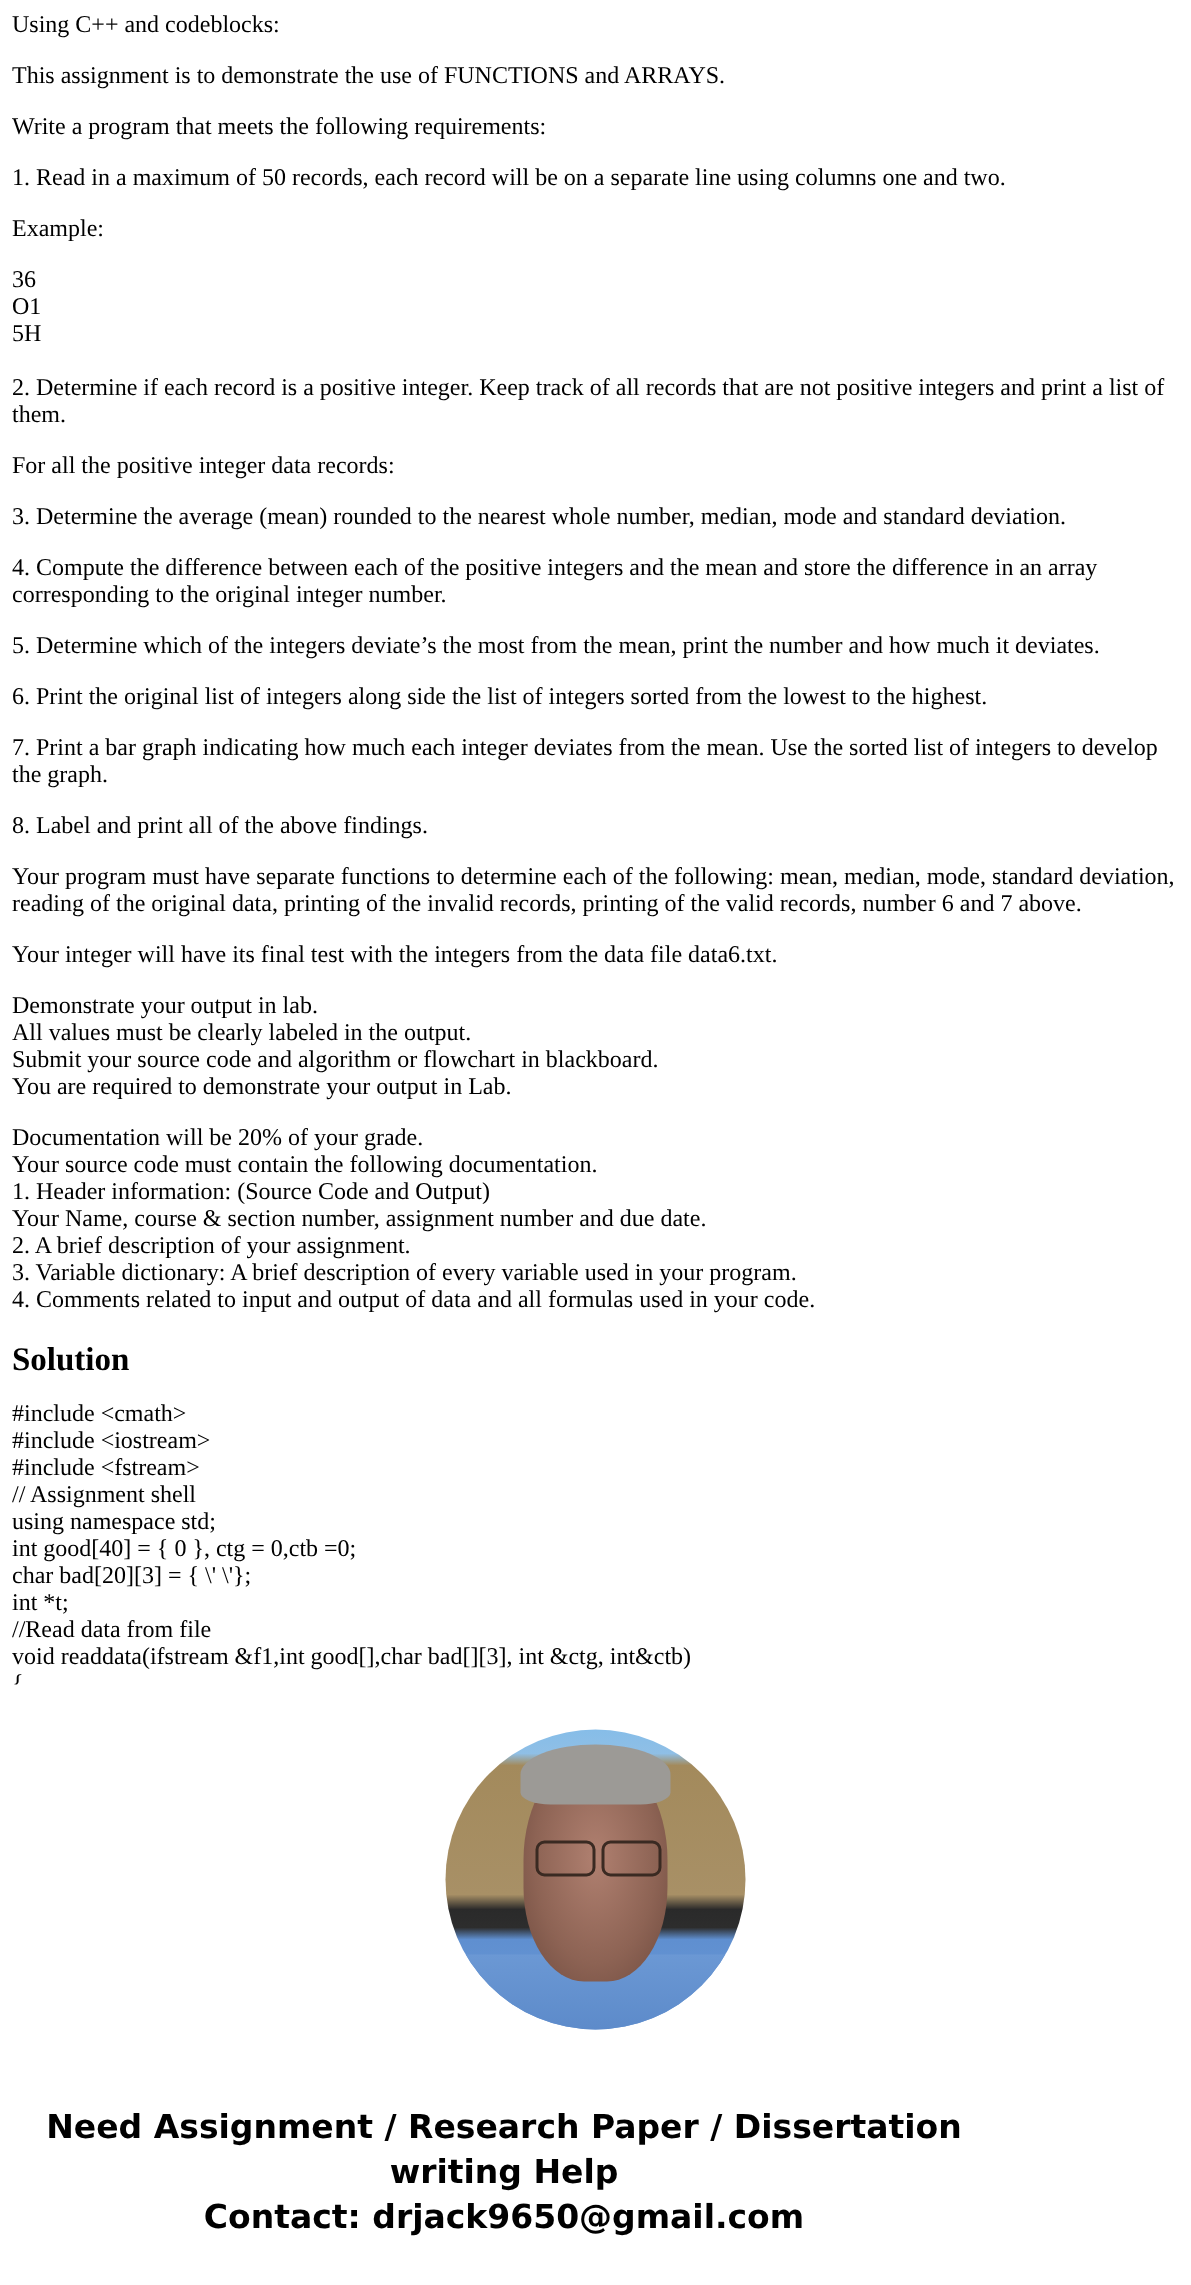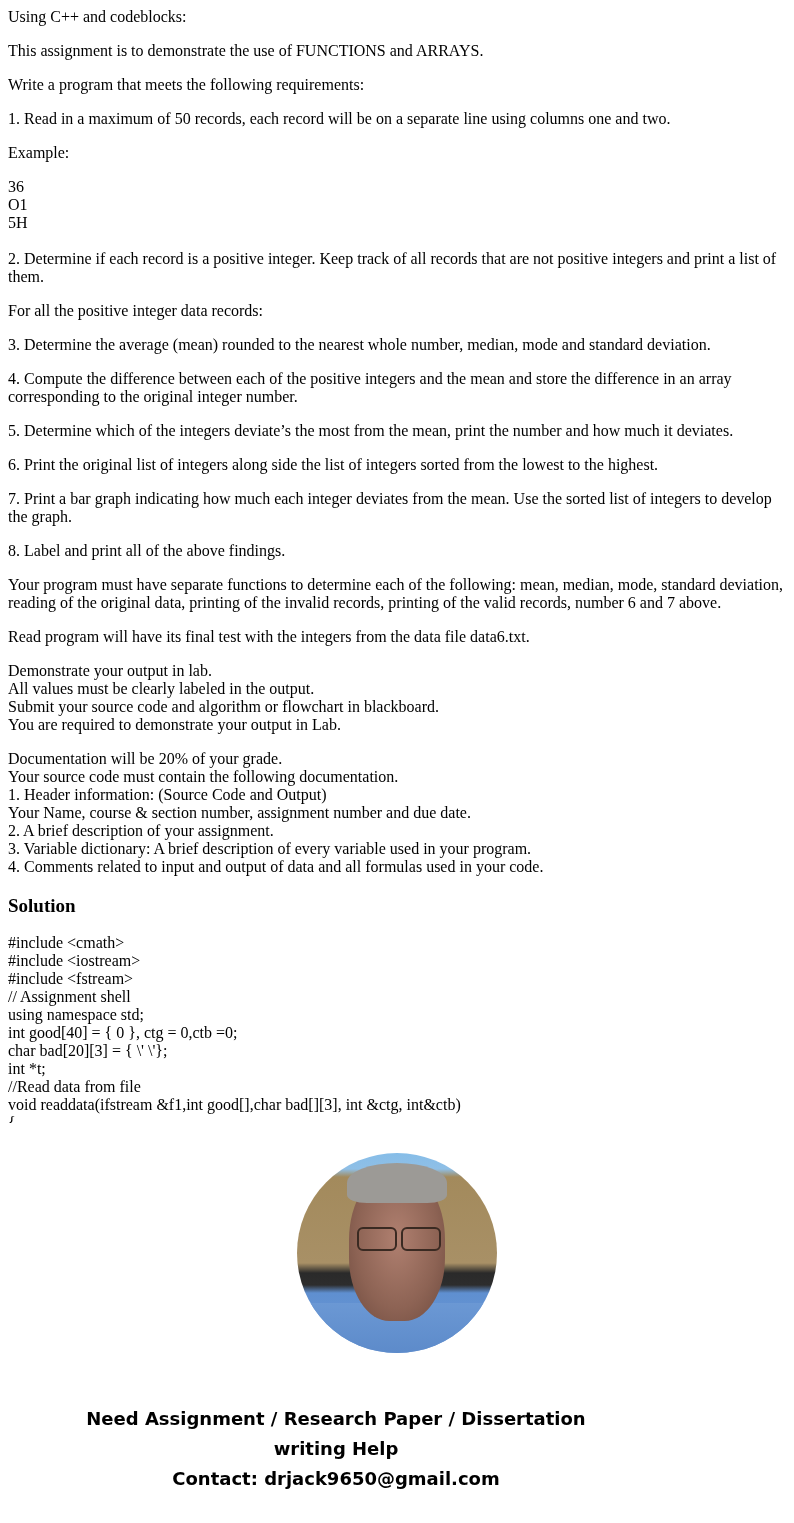--- a/index.html
+++ b/index.html
@@ -9,21 +9,21 @@
       position: relative;
       overflow: hidden;
       font-family: "Liberation Serif", "DejaVu Serif", serif;
       font-size: 16px;
       line-height: 18px;
       color: #000;
     }
     .content { position: absolute; left: 8px; top: 0; width: 780px; }
     .p { margin: 0; position: absolute; left: 0; width: 780px; }
     .bold { font-weight: normal; }
-    .h3 { font-weight: bold; font-size: 19px; line-height: 22px; }
+    .h3 { font-weight: bold; font-size: 22px; line-height: 22px; }
     .code-box {
       position: absolute; left: 0; top: 934px; width: 780px; height: 189px; overflow: hidden;
     }
     .code-box div { white-space: pre; height: 18px; }
     .avatar {
       position: absolute; left: 297px; top: 1153px; width: 200px; height: 200px;
       border-radius: 50%; overflow: hidden;
       background: linear-gradient(180deg, #86bde8 0%, #8fbfe6 8%, #a38a5c 12%, #a89066 55%, #2a2a2a 60%, #2d2d2d 66%, #5f8fd0 70%, #6d9ad6 100%);
     }
     .avatar .face {
@@ -38,21 +38,21 @@
       position: absolute; top: 74px; width: 36px; height: 20px; border: 2px solid #3a2a22; border-radius: 6px;
     }
     .avatar .glasses-l { left: 60px; }
     .avatar .glasses-r { left: 104px; }
     .avatar .shirt {
       position: absolute; left: 0; top: 150px; width: 200px; height: 60px;
       background: linear-gradient(180deg, #6b98d4, #5a88c8);
     }
     .promo {
       position: absolute; left: 0; top: 1404px; width: 672px; text-align: center;
-      font-family: "DejaVu Sans", sans-serif; font-weight: bold; font-size: 18px; line-height: 30px;
+      font-family: "DejaVu Sans", sans-serif; font-weight: bold; font-size: 22px; line-height: 30px;
     }
   </style>
 </head>
 <body>
 
 <div class="content">
   <p class="p bold" style="top:8px">Using C++ and codeblocks:</p>
   <p class="p" style="top:42px">This assignment is to demonstrate the use of FUNCTIONS and ARRAYS.</p>
   <p class="p" style="top:76px">Write a program that meets the following requirements:</p>
   <p class="p" style="top:110px">1. Read in a maximum of 50 records, each record will be on a separate line using columns one and two.</p>
@@ -64,21 +64,21 @@
   </div>
   <p class="p" style="top:250px">2. Determine if each record is a positive integer. Keep track of all records that are not positive integers and print a list of them.</p>
   <p class="p" style="top:302px">For all the positive integer data records:</p>
   <p class="p" style="top:336px">3. Determine the average (mean) rounded to the nearest whole number, median, mode and standard deviation.</p>
   <p class="p" style="top:370px">4. Compute the difference between each of the positive integers and the mean and store the difference in an array corresponding to the original integer number.</p>
   <p class="p" style="top:422px">5. Determine which of the integers deviate’s the most from the mean, print the number and how much it deviates.</p>
   <p class="p" style="top:456px">6. Print the original list of integers along side the list of integers sorted from the lowest to the highest.</p>
   <p class="p" style="top:490px">7. Print a bar graph indicating how much each integer deviates from the mean. Use the sorted list of integers to develop the graph.</p>
   <p class="p" style="top:542px">8. Label and print all of the above findings.</p>
   <p class="p" style="top:576px">Your program must have separate functions to determine each of the following: mean, median, mode, standard deviation, reading of the original data, printing of the invalid records, printing of the valid records, number 6 and 7 above.</p>
-  <p class="p" style="top:628px">Read program will have its final test with the integers from the data file data6.txt.</p>
+  <p class="p" style="top:628px">Your integer will have its final test with the integers from the data file data6.txt.</p>
   <div class="p" style="top:662px">
     <div>Demonstrate your output in lab.</div>
     <div>All values must be clearly labeled in the output.</div>
     <div>Submit your source code and algorithm or flowchart in blackboard.</div>
     <div>You are required to demonstrate your output in Lab.</div>
   </div>
   <div class="p" style="top:750px">
     <div>Documentation will be 20% of your grade.</div>
     <div>Your source code must contain the following documentation.</div>
     <div>1.   Header information: (Source Code and Output)</div>

